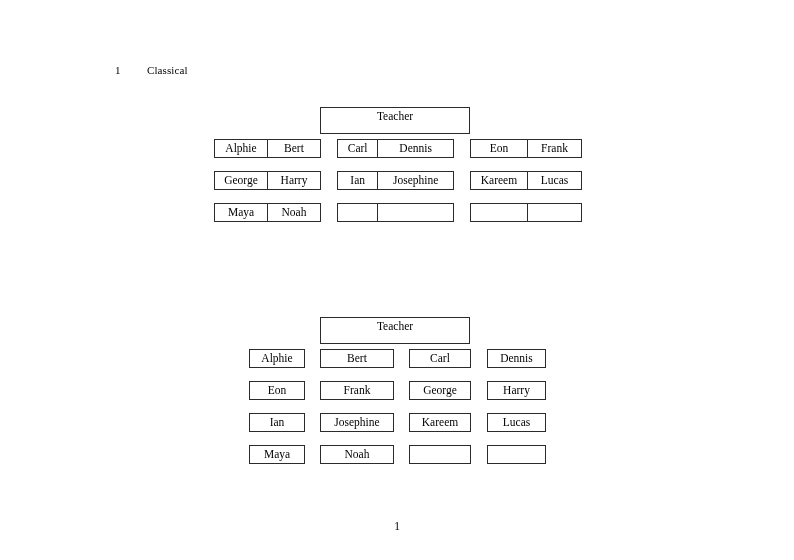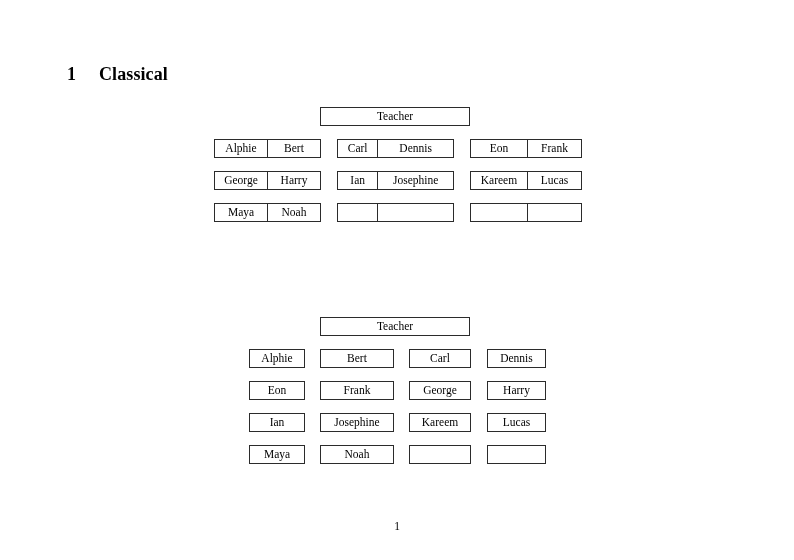--- a/index.html
+++ b/index.html
@@ -19,24 +19,25 @@
   }
 
   .page {
     position: absolute;
     inset: 0;
   }
 
   
   .section-heading {
     position: absolute;
-    font-weight: bold;
-    font-size: 18px;
+    font-weight: normal;
+    font-size: 11px;
     letter-spacing: 0.1px;
     white-space: nowrap;
+    margin-left: 48px;
   }
   .section-heading .sec-num {
     display: inline-block;
     width: 32px;
   }
   #heading-classical   { left: 67px; top: 64px; }
   #heading-distributed { left: 67px; top: 275px; }
 
   
   .box {
@@ -49,21 +50,21 @@
     font-size: 11.5px;
     text-align: center;
     white-space: nowrap;
     overflow: hidden;
   }
 
   
   .teacher-box {
     left: 320px;
     width: 150px;
-    height: 19px;
+    height: 27px;
   }
   #teacher-classical   { top: 107px; }
   #teacher-distributed { top: 317px; }
 
   
   .group-row {
     position: absolute;
     box-sizing: border-box;
     border: 1px solid #2b2b2b;
     background: #ffffff;

